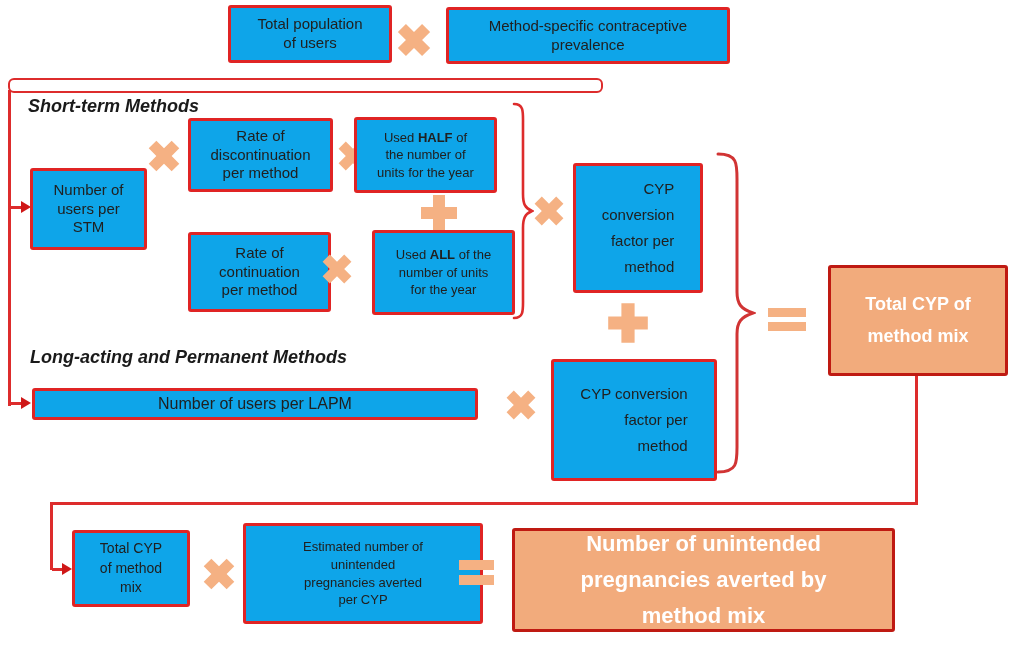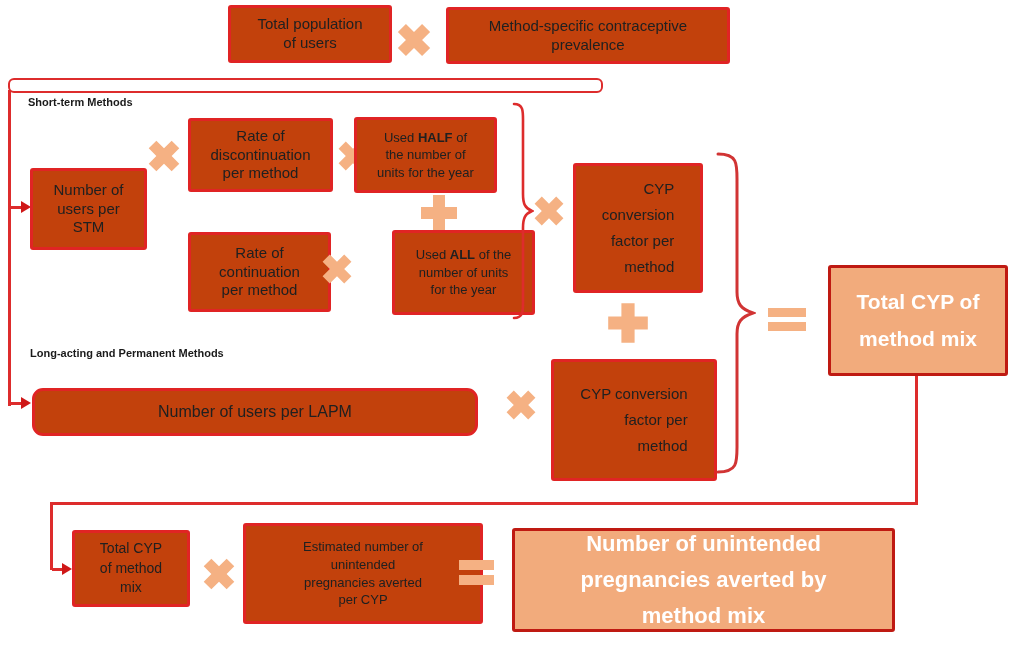--- a/index.html
+++ b/index.html
@@ -2,47 +2,47 @@
 <html><head>
 <meta charset="utf-8">
 <style>
   html,body{margin:0;padding:0;background:#ffffff;}
   #stage{
     position:relative;width:1015px;height:651px;background:#ffffff;
     font-family:"Liberation Sans",sans-serif;color:#202020;overflow:hidden;
   }
   .box{
     position:absolute;box-sizing:border-box;
-    border:3px solid #e02424;border-radius:3px;background:#c2410c;
+    border:3px solid #e02424;border-radius:3px;background:#0ea5e9;
     display:flex;align-items:center;justify-content:center;
     text-align:center;white-space:pre-line;line-height:1.25;
   }
   .filled{
     background:#f2ab7c;border:3px solid #bf1a12;color:#ffffff;font-weight:bold;
   }
   .lbl{
-    position:absolute;font-weight:bold;font-size:11px;color:#1a1a1a;
+    position:absolute;font-weight:bold;font-style:italic;font-size:18px;color:#1a1a1a;
     white-space:nowrap;
   }
   .ln{position:absolute;background:#dd2c2c;}
   .collector{
     position:absolute;box-sizing:border-box;border:2.5px solid #dd2c2c;border-radius:6px;background:#ffffff;
   }
   .arrowhead{
     position:absolute;width:0;height:0;
     border-top:6px solid transparent;border-bottom:6px solid transparent;
     border-left:10px solid #cf1818;
   }
   .op{position:absolute;}
   .fz13{font-size:13px;line-height:1.35;}
   .fz14{font-size:14px;line-height:1.4;}
   .fz15{font-size:15px;}
   .fz16{font-size:16px;}
   .loose{line-height:1.75;text-align:right;}
-  .big1{font-size:21px;line-height:1.75;}
+  .big1{font-size:18px;line-height:1.75;}
   .big2{font-size:22px;line-height:1.65;}
 </style>
 </head>
 <body>
 
 <div id="stage">
 
   <div class="box fz15" style="left:228px;top:5px;width:164px;height:58px;">
     <span>Total population
 of users</span>
@@ -109,21 +109,21 @@
 continuation
 per method</span>
   </div>
 
   <svg class="op" style="left:320px;top:252px;" width="34" height="34" viewBox="0 0 40 40">
     <g transform="rotate(45 20 20)">
         <path d="M14 2 H26 V14 H38 V26 H26 V38 H14 V26 H2 V14 H14 Z" fill="#f5b183"></path>
       </g>
   </svg>
 
-  <div class="box fz13" style="left:392px;top:230px;width:143px;height:85px;">
+  <div class="box fz13" style="left:372px;top:230px;width:143px;height:85px;">
     <span><span>Used </span><b>ALL</b><span> of the
 number of units
 for the year</span></span>
   </div>
 
   <svg class="op" style="left:510px;top:102px;" width="24" height="218" viewBox="0 0 24 218">
     <path d="M4 2 C14 2 13 10 13 22 L13 92 C13 102 15 106 22 109 C15 112 13 116 13 126 L13 196 C13 208 14 216 4 216" fill="none" stroke="#dd2c2c" stroke-width="2.6" stroke-linecap="round"></path>
   </svg>
 
   <svg class="op" style="left:532px;top:194px;" width="34" height="34" viewBox="0 0 40 40">
@@ -138,21 +138,21 @@
 factor per
 method</span>
   </div>
 
   <svg class="op" style="left:606px;top:301px;" width="44" height="44" viewBox="0 0 40 40">
     <path d="M14 2 H26 V14 H38 V26 H26 V38 H14 V26 H2 V14 H14 Z" fill="#f5b183"></path>
   </svg>
 
   <div class="lbl" style="left:30px;top:347px;">Long-acting and Permanent Methods</div>
 
-  <div class="box fz16" style="left:32px;top:388px;width:446px;height:48px;border-radius:11px;">
+  <div class="box fz16" style="left:32px;top:388px;width:446px;height:32px;">
     <span>Number of users per LAPM</span>
   </div>
 
   <svg class="op" style="left:504px;top:388px;" width="34" height="34" viewBox="0 0 40 40">
     <g transform="rotate(45 20 20)">
         <path d="M14 2 H26 V14 H38 V26 H26 V38 H14 V26 H2 V14 H14 Z" fill="#f5b183"></path>
       </g>
   </svg>
 
   <div class="box fz15 loose" style="left:551px;top:359px;width:166px;height:122px;">

